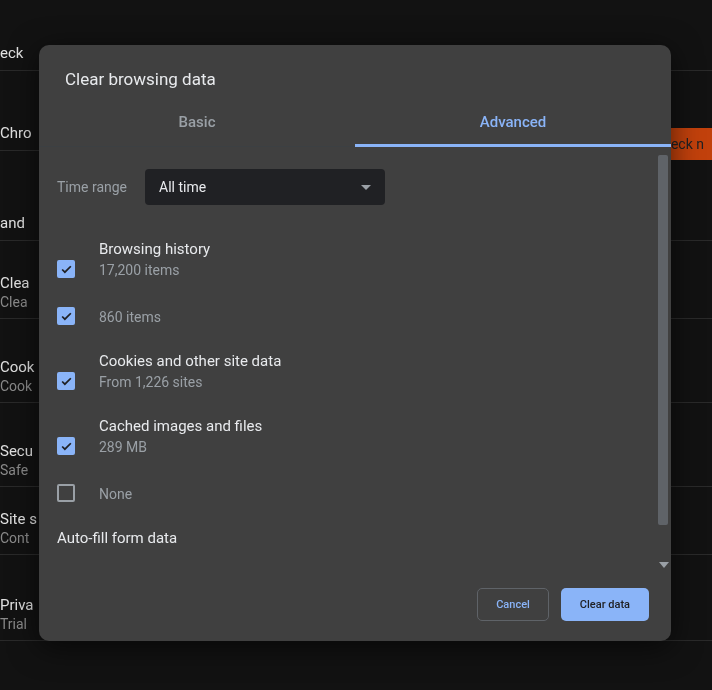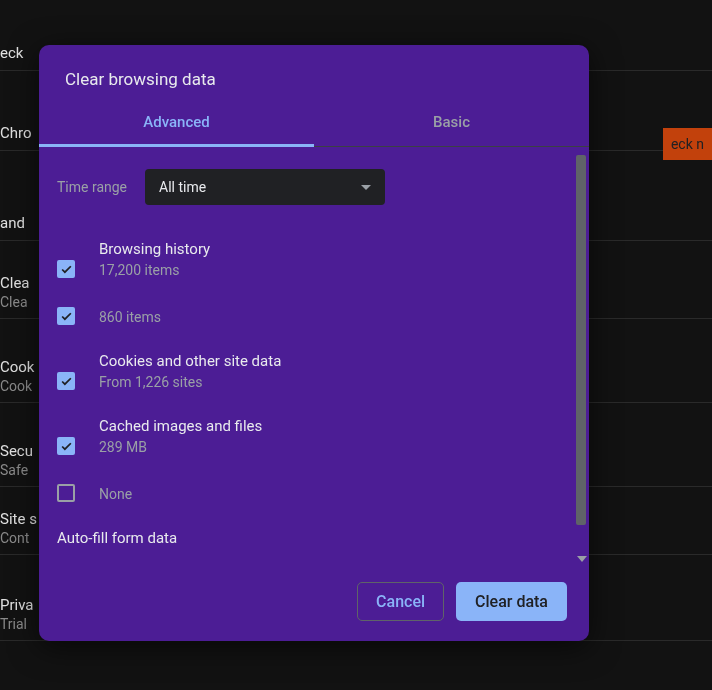--- a/index.html
+++ b/index.html
@@ -29,22 +29,22 @@
     position: absolute;
     right: 0; top: 128px;
     background: #c2410c; color: #202124;
     padding: 8px 8px;
     font-size: 14px;
   }
   
   .dialog {
     position: absolute;
     left: 39px; top: 45px;
-    width: 550px; height: 596px;
-    background: #4c1d95;
+    width: 632px; height: 596px;
+    background: #404040;
     border-radius: 10px;
     box-shadow: 0 6px 30px rgba(0,0,0,0.6);
     display: flex; flex-direction: column;
     overflow: hidden;
   }
   .dialog-title {
     padding: 24px 26px 10px 26px;
     font-size: 17px; color: #e8eaed;
   }
   .tabs {
@@ -141,21 +141,21 @@
   .item-text .primary { font-size: 15px; color: #e8eaed; }
   .item-text .secondary { font-size: 14px; color: #9aa0a6; margin-top: 4px; }
   .item.cut { padding-bottom: 0; }
   .footer {
     padding: 18px 22px 20px 22px;
     display: flex; justify-content: flex-end; gap: 12px;
   }
   .btn {
     padding: 9px 18px;
     border-radius: 5px;
-    font-size: 16px;
+    font-size: 11px;
     font-weight: 500;
     cursor: pointer;
     border: 1px solid transparent;
   }
   .btn-secondary {
     background: transparent;
     color: #8ab4f8;
     border: 1px solid #5f6368;
   }
   .btn-primary {
@@ -190,22 +190,22 @@
   <div class="row" style="top:588px;">
     <div class="title">Priva</div>
     <div class="sub">Trial</div>
   </div>
 </div>
 
 <div class="dialog">
   <div class="dialog-title">Clear browsing data</div>
 
   <div class="tabs">
+    <div class="tab">Basic</div>
     <div class="tab active">Advanced</div>
-    <div class="tab">Basic</div>
   </div>
 
   <div class="body">
     <div class="scroll">
 
       <div class="timerow">
         <div class="timerow-label">Time range</div>
         <div class="select">
           <span>All time</span>
           <div class="caret"></div>

